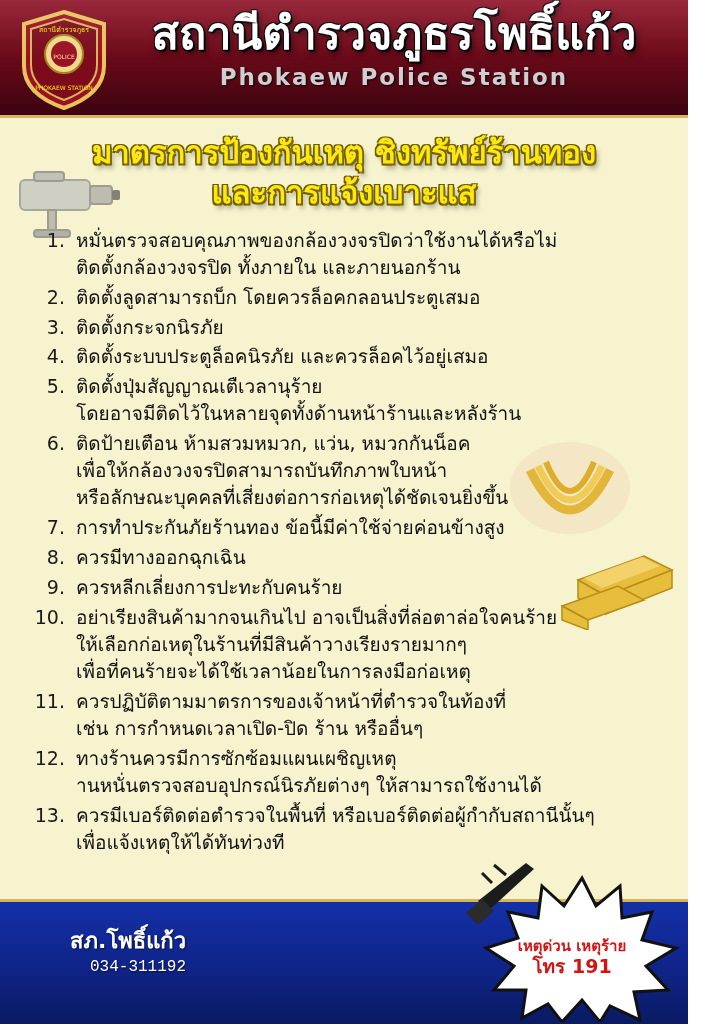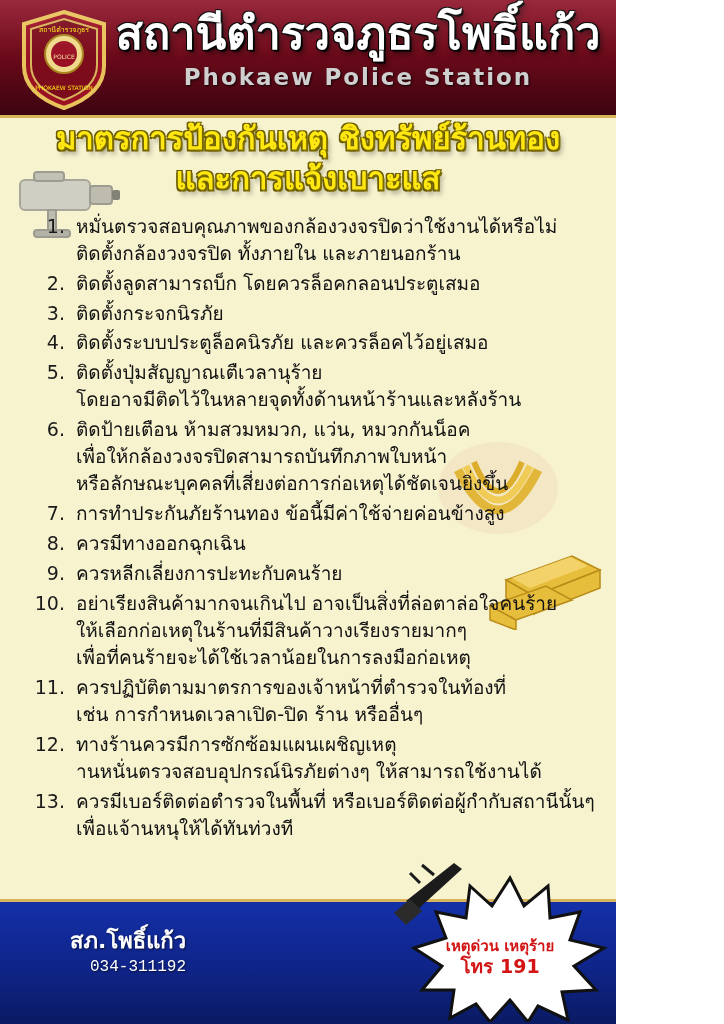--- a/index.html
+++ b/index.html
@@ -3,21 +3,21 @@
 <meta charset="utf-8">
 <style>
   * { box-sizing: border-box; margin: 0; padding: 0; }
   html, body {
     width: 724px; height: 1024px;
     font-family: "DejaVu Sans", "Liberation Sans", sans-serif;
     overflow: hidden;
   }
   .poster {
     position: relative;
-    width: 616px; height: 1024px;
+    width: 688px; height: 1024px;
     background: #f7f3cf;
     overflow: hidden;
   }
 
   
   .header {
     position: relative;
     width: 100%;
     height: 118px;
     background: linear-gradient(180deg, #8d1025 0%, #6e0a1a 45%, #3c0410 100%);
@@ -58,20 +58,21 @@
     font-weight: bold;
     color: #cfcfcf;
     letter-spacing: 2px;
     margin-top: 2px;
     text-shadow: 1px 1px 2px rgba(0,0,0,.8);
   }
 
   
   .title-block {
     position: relative;
+    margin-top: 14px;
     text-align: center;
     padding: 0 10px;
     z-index: 3;
   }
   .title-line {
     font-size: 31px;
     font-weight: bold;
     color: #ffe712;
     line-height: 1.3;
     text-shadow:
@@ -346,21 +347,21 @@
       <div class="lines">
         <div class="line">ทางร้านควรมีการซักซ้อมแผนเผชิญเหตุ</div>
         <div class="line">านหนั่นตรวจสอบอุปกรณ์นิรภัยต่างๆ ให้สามารถใช้งานได้</div>
       </div>
     </div>
 
     <div class="item">
       <div class="num">13.</div>
       <div class="lines">
         <div class="line">ควรมีเบอร์ติดต่อตำรวจในพื้นที่ หรือเบอร์ติดต่อผู้กำกับสถานีนั้นๆ</div>
-        <div class="line">เพื่อแจ้านหนุให้ได้ทันท่วงที</div>
+        <div class="line">เพื่อแจ้งเหตุให้ได้ทันท่วงที</div>
       </div>
     </div>
 
   </div>
 
   <div class="megaphone">
     <svg viewBox="0 0 90 70" width="90" height="70">
       <polygon points="78,4 86,10 40,52 30,42" fill="#1b1b1b"></polygon>
       <polygon points="34,40 46,52 30,66 18,54" fill="#2b2b2b"></polygon>
       <line x1="46" y1="6" x2="58" y2="16" stroke="#1b1b1b" stroke-width="3"></line>

